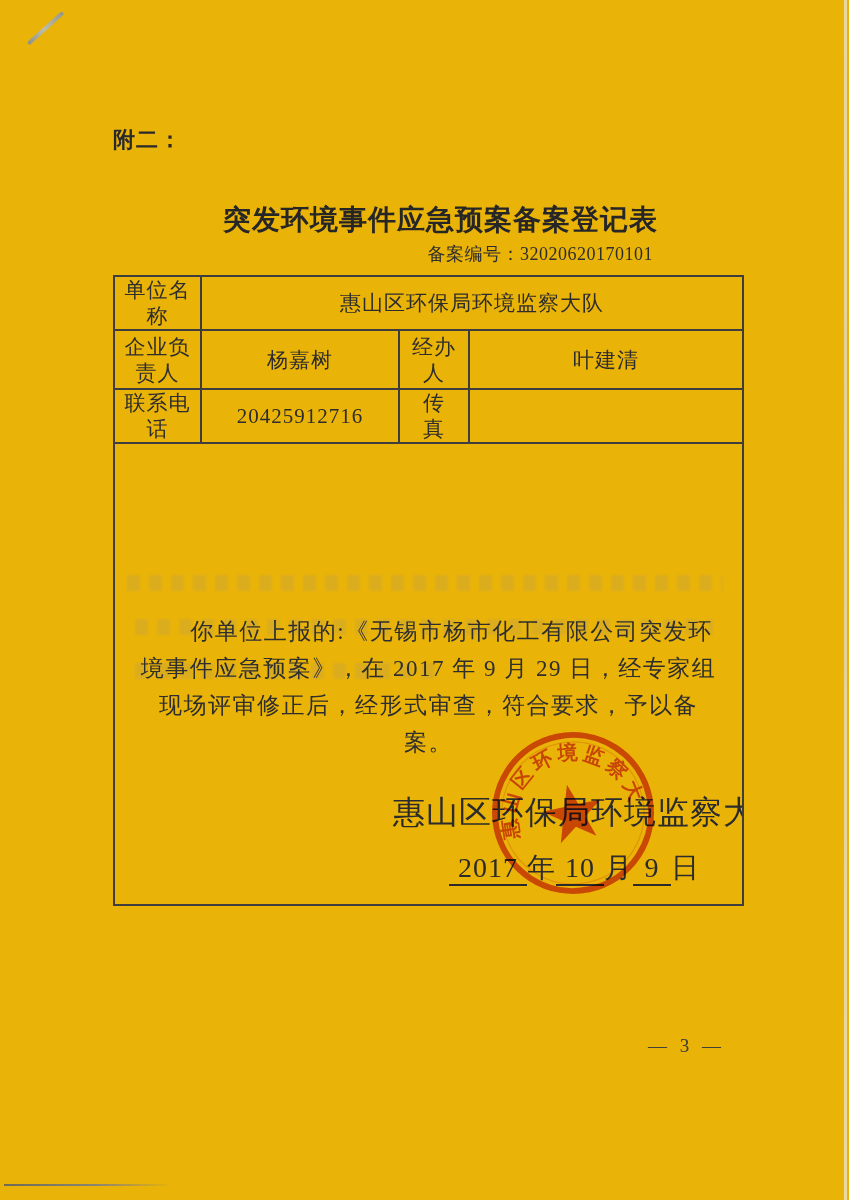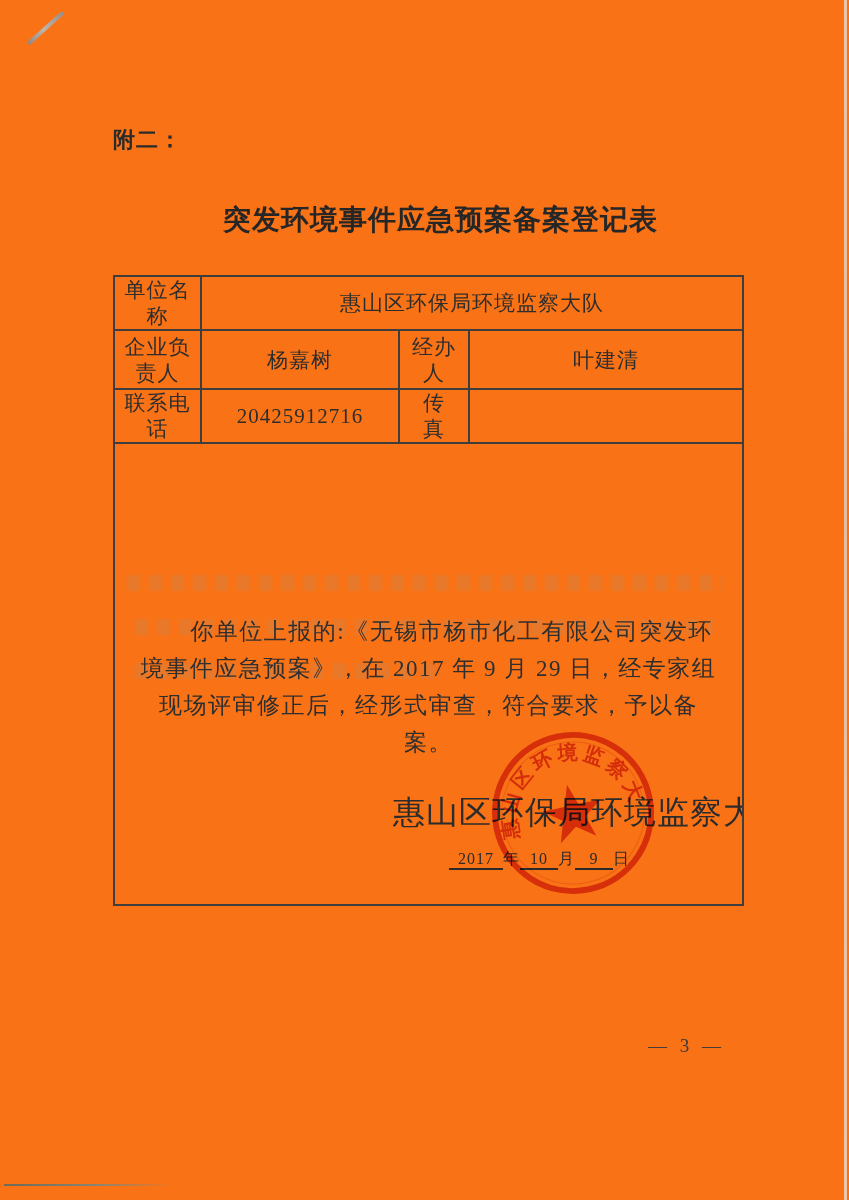--- a/index.html
+++ b/index.html
@@ -6,21 +6,21 @@
   body{
     width:849px;height:1200px;
     background:#e9e9e7;
     font-family:"Liberation Serif","DejaVu Serif",serif;
     color:#2d2d2d;
     -webkit-font-smoothing:antialiased;
   }
   .page{
     position:relative;
     width:849px;height:1200px;
-    background:#f97316;
+    background:#eab308;
     overflow:hidden;
   }
   
   .scan-edge-right{
     position:absolute;top:0;right:2px;width:3px;height:1200px;
     background:linear-gradient(180deg,#e6e6e3,#dcdcd9 40%,#e8e8e5);
     opacity:.7;
   }
   .scan-artifact-bottom{
     position:absolute;left:4px;top:1184px;width:168px;height:2px;
@@ -87,21 +87,21 @@
   }
   .ghost.g1{left:12px;top:131px;width:596px;}
   .ghost.g2{left:20px;top:175px;width:578px;}
   .ghost.g3{left:20px;top:219px;width:300px;}
   .signature-line{
     position:absolute;left:278px;top:347px;z-index:3;
     font-size:32px;letter-spacing:1px;color:#2b2b2b;white-space:nowrap;
   }
   .date-line{
     position:absolute;left:334px;top:405px;z-index:3;
-    font-size:16px;letter-spacing:1px;color:#2b2b2b;white-space:nowrap;
+    font-size:28px;letter-spacing:1px;color:#2b2b2b;white-space:nowrap;
   }
   .date-line .u{
     display:inline-block;border-bottom:2px solid #2b2b2b;
     padding:0 9px;min-width:20px;text-align:center;
   }
   .stamp{
     position:absolute;left:372px;top:283px;width:172px;height:172px;
     z-index:4;transform:rotate(-12deg);
     mix-blend-mode:multiply;opacity:.9;
   }
@@ -120,20 +120,21 @@
 <div class="page">
 
   <div class="pen-mark"></div>
   <div class="scan-edge-right"></div>
   <div class="scan-artifact-bottom"></div>
 
   <div class="attachment-label">附二：</div>
 
   <div class="doc-title">突发环境事件应急预案备案登记表</div>
 
+  <div class="reg-no">备案编号：32020620170101</div>
 
   <table class="form-table">
     <colgroup>
       <col style="width:87px">
         <col style="width:198px">
       <col style="width:70px">
         <col style="width:274px">
     </colgroup>
     <tbody>
         <tr class="row-1">

